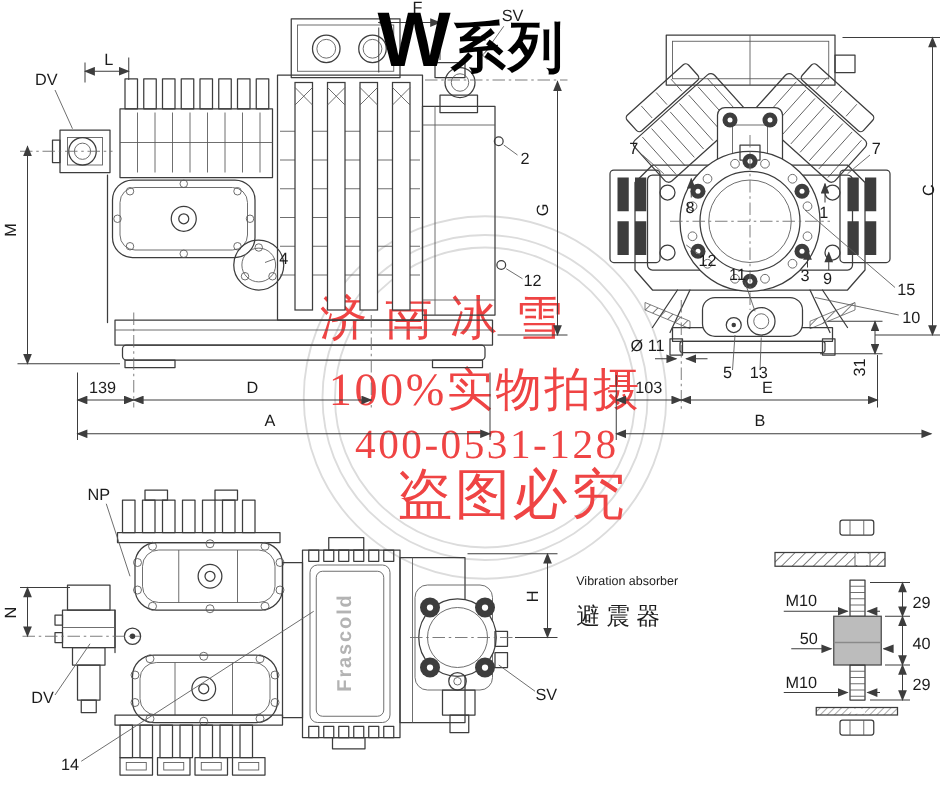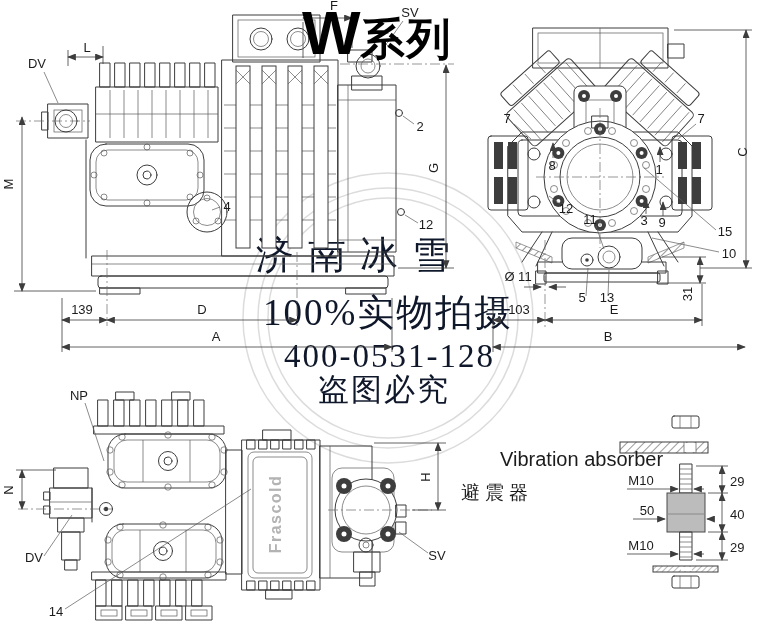--- a/index.html
+++ b/index.html
@@ -1,46 +1,46 @@
 <!DOCTYPE html>
 <html><head>
 <meta charset="utf-8">
 <style>
   html,body{margin:0;padding:0;background:#fff;}
   .stage{position:relative;width:760px;height:629px;background:#ffffff;overflow:hidden;
          font-family:"Liberation Sans",sans-serif;}
   
   .wm{position:absolute;inset:0;z-index:0;}
-  .wm-text{position:absolute;color:#0f172a;font-family:"Liberation Serif","DejaVu Serif",serif;
+  .wm-text{position:absolute;color:#ef4444;font-family:"Liberation Serif","DejaVu Serif",serif;
            white-space:nowrap;line-height:1;}
   .wm1{left:256px;top:236px;font-size:38px;letter-spacing:14px;}
   .wm2{left:263px;top:294px;font-size:37px;letter-spacing:2px;text-align:center;}
   .wm3{left:284px;top:340px;font-size:33px;letter-spacing:2px;text-align:right;}
-  .wm4{left:318px;top:374px;font-size:31px;letter-spacing:2px;}
+  .wm4{left:318px;top:374px;font-size:44px;letter-spacing:2px;}
   .wm-rings circle{fill:none;stroke:#dcdcdc;stroke-width:1.5;}
   
   svg.draw{position:absolute;left:0;top:0;z-index:1;}
   .ln{fill:none;stroke:#3d3d3d;stroke-width:1;stroke-linejoin:round;stroke-linecap:round;}
   .lt{fill:none;stroke:#5a5a5a;stroke-width:0.7;}
   .wh{fill:#ffffff;stroke:#3d3d3d;stroke-width:1;}
   .dk{fill:#3d3d3d;stroke:none;}
   .gy{fill:#bcbcbc;stroke:#4a4a4a;stroke-width:1;}
   .dim{fill:none;stroke:#3d3d3d;stroke-width:0.8;}
   .dl{fill:none;stroke:#3d3d3d;stroke-width:0.8;marker-start:url(#ah);marker-end:url(#ah);}
   .ae{fill:none;stroke:#3d3d3d;stroke-width:0.8;marker-end:url(#ah);}
   .cl{fill:none;stroke:#6a6a6a;stroke-width:0.7;stroke-dasharray:10 3 2 3;}
   text{font-family:"Liberation Sans",sans-serif;font-size:13px;fill:#1c1c1c;}
   text.brand{font-size:16px;font-weight:bold;fill:#b3b3b3;letter-spacing:1.5px;}
   
   .title{position:absolute;left:302px;top:2px;z-index:2;color:#000000;font-weight:bold;line-height:1;white-space:nowrap;}
   .title .big{font-size:62px;}
   .title .cjk{font-size:44px;letter-spacing:2px;}
   
   .cap{position:absolute;z-index:2;color:#1c1c1c;white-space:nowrap;}
-  .cap-en{left:461px;top:448px;font-size:20px;margin-left:39px;}
+  .cap-en{left:461px;top:460px;font-size:10px;}
   .cap-zh{left:461px;top:480px;font-size:19px;letter-spacing:5px;}
 </style>
 </head>
 <body>
 
 <div class="stage">
 
   <div class="wm">
     <svg class="wm-rings" width="760" height="629">
       <circle cx="388" cy="318" r="145"></circle>

